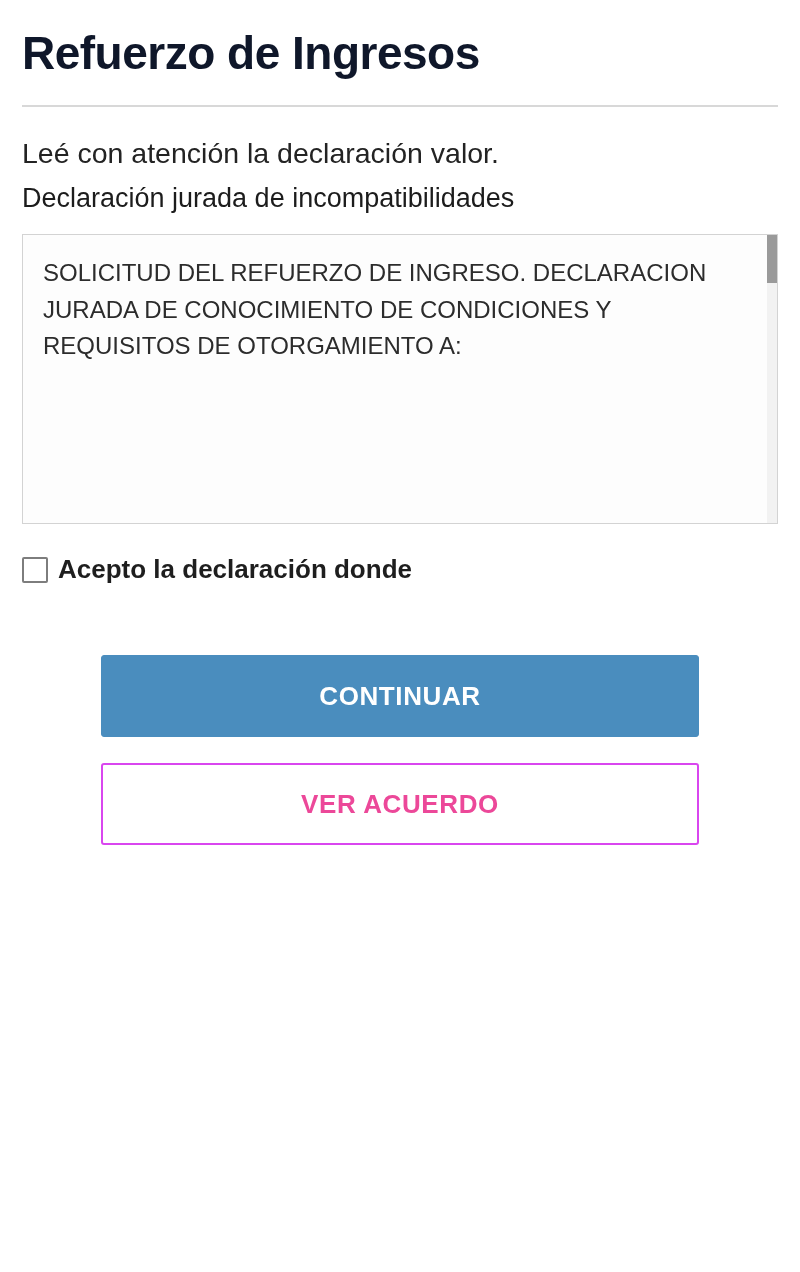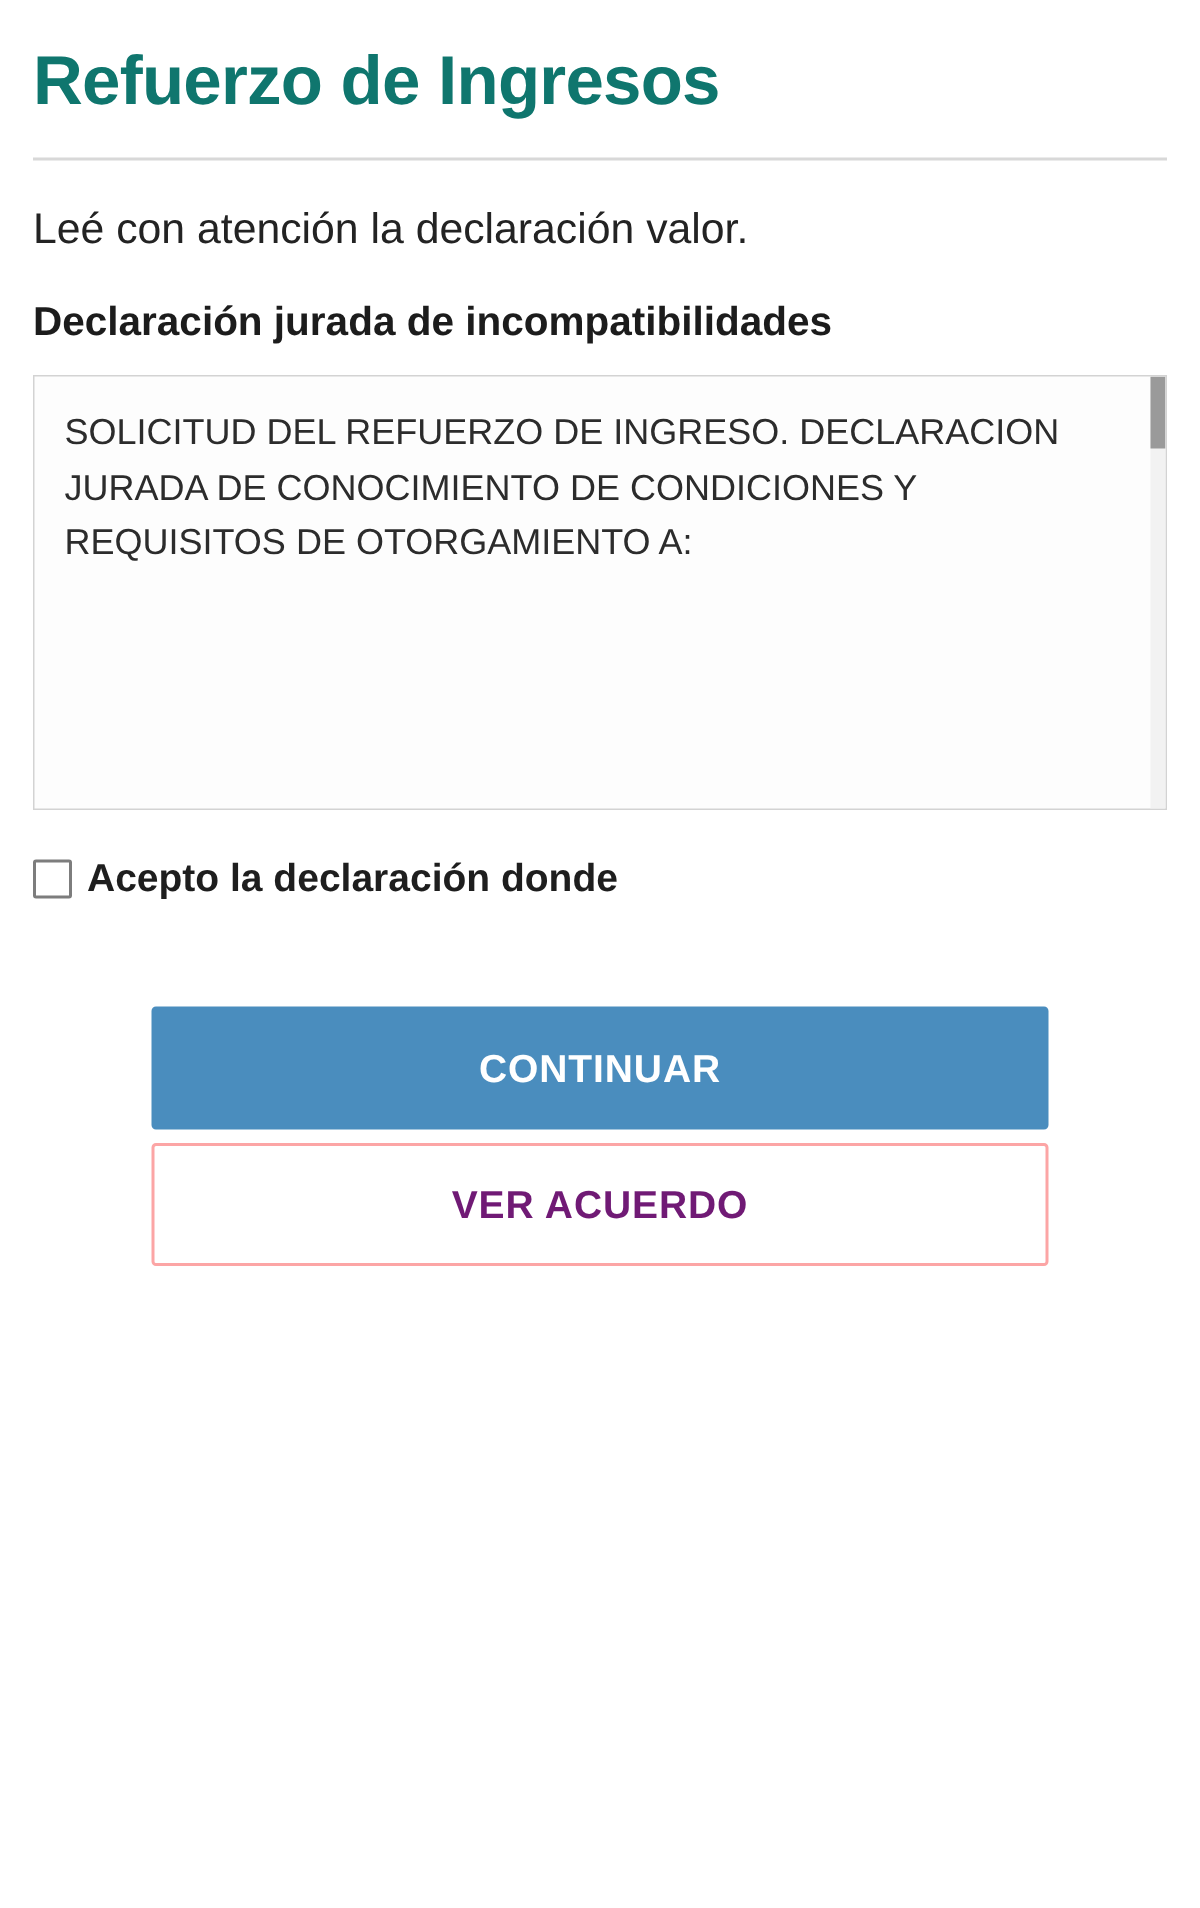--- a/index.html
+++ b/index.html
@@ -17,21 +17,21 @@
   .page {
     width: 800px;
     height: 1272px;
     box-sizing: border-box;
     padding: 18px 22px 0 22px;
     position: relative;
   }
   .title {
     font-size: 46px;
     font-weight: bold;
-    color: #0f766e;
+    color: #0f172a;
     letter-spacing: -0.5px;
     line-height: 1.1;
     margin: 10px 0 0 0;
   }
   .divider {
     margin-top: 26px;
     border-top: 2px solid #d8d8d8;
     width: 100%;
   }
   .intro {
@@ -40,23 +40,23 @@
     line-height: 1.42;
     color: #232323;
   }
   .intro p {
     margin: 0;
   }
   .intro p + p {
     margin-top: 2px;
   }
   .section-title {
-    margin-top: 26px;
+    margin-top: 10px;
     font-size: 27px;
-    font-weight: bold;
+    font-weight: normal;
     color: #1c1c1c;
   }
   .terms-box {
     margin-top: 20px;
     border: 1px solid #d3d3d3;
     background: #fdfdfd;
     height: 290px;
     box-sizing: border-box;
     padding: 20px 24px 10px 20px;
     position: relative;
@@ -104,21 +104,21 @@
   .accept-label {
     font-size: 26px;
     font-weight: bold;
     color: #1e1e1e;
   }
   .buttons {
     margin-top: 70px;
     display: flex;
     flex-direction: column;
     align-items: center;
-    gap: 9px;
+    gap: 26px;
   }
   .btn {
     width: 598px;
     height: 82px;
     box-sizing: border-box;
     display: flex;
     align-items: center;
     justify-content: center;
     font-size: 26px;
     font-weight: bold;
@@ -126,22 +126,22 @@
     cursor: pointer;
   }
   .btn-primary {
     background: #4a8dbe;
     color: #ffffff;
     border: 1px solid #4a8dbe;
     border-radius: 3px;
   }
   .btn-secondary {
     background: #ffffff;
-    color: #701a75;
-    border: 2px solid #fca5a5;
+    color: #ec4899;
+    border: 2px solid #d946ef;
     border-radius: 3px;
   }
 </style>
 </head>
 <body>
 
 <div class="page">
 
   <h1 class="title">Refuerzo de Ingresos</h1>
 

